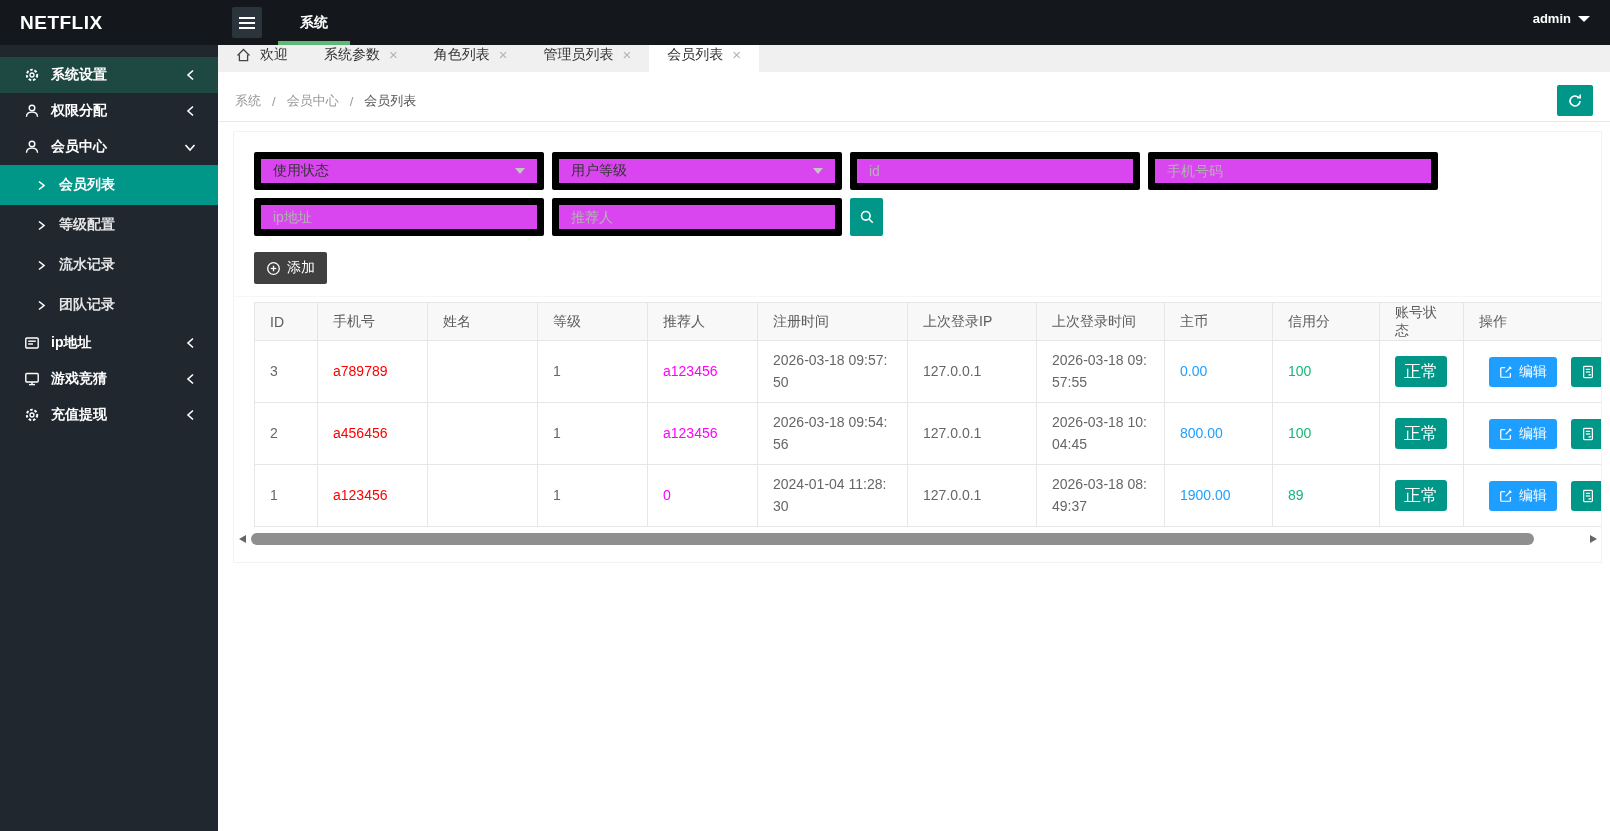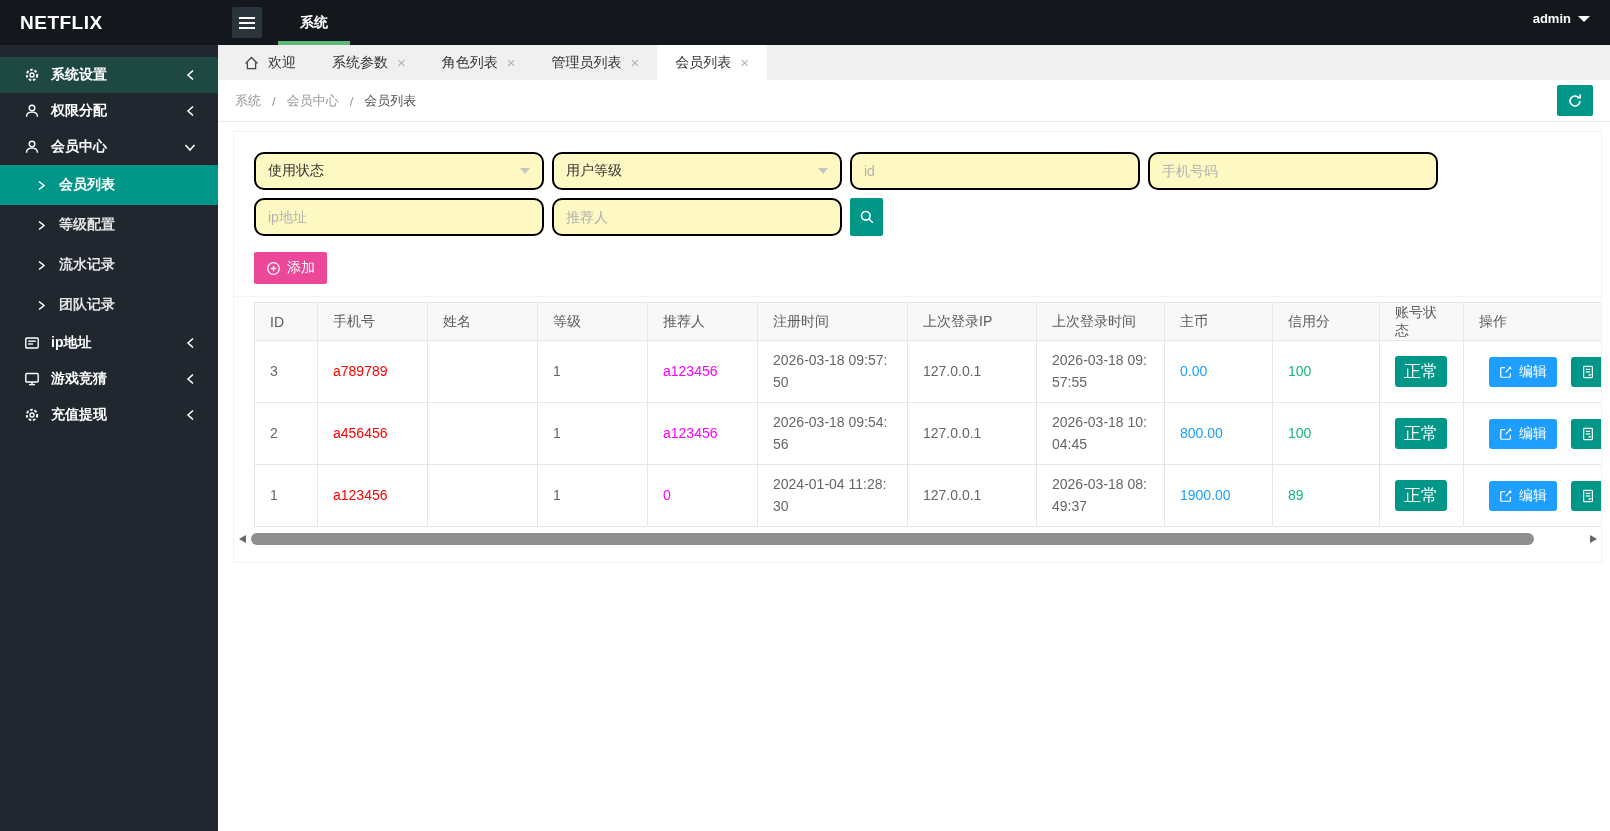--- a/index.html
+++ b/index.html
@@ -27,48 +27,48 @@
   .side-item.tinted { background:#1e4842; }
   .side-item .slabel { margin-left:11px; }
   .side-item .sarrow { margin-left:auto; display:flex; }
   .sub-item { height:40px; display:flex; align-items:center; padding-left:37px; color:rgba(255,255,255,.88);
               font-size:14px; font-weight:600; cursor:pointer; }
   .sub-item.active { background:#009688; color:#fff; }
   .sub-item .sublabel { margin-left:13px; }
   .sicon { display:flex; }
 
   
-  .tabbar { position:absolute; left:218px; top:45px; width:1392px; height:35px; background:#f0f0f0;
-            display:flex; align-items:stretch; padding-left:8px;text-align:right; }
+  .tabbar { position:absolute; left:218px; top:37px; width:1392px; height:35px; background:#f0f0f0;
+            display:flex; align-items:stretch; padding-left:0;text-align:right; }
   .tab { display:flex; align-items:center; gap:9px; padding:0 18px; font-size:14px; color:#333; cursor:pointer; }
   .tab.active { background:#fff; }
   .tab .close { color:#b2b2b2; font-size:15px; line-height:1; }
   .tab .home { display:flex; }
 
   
   .crumb-row { position:absolute; left:218px; top:80px; width:1392px; height:42px; background:#fff;
                border-bottom:1px solid #eaeaea; }
   .breadcrumb { position:absolute; left:17px; top:0; height:42px; display:flex; align-items:center; gap:11px; font-size:13px; }
   .crumb { color:#999; } .crumb.current { color:#555; } .crumb-sep { color:#999; }
   .refresh-btn { position:absolute; right:17px; top:5px; width:36px; height:31px; background:#009688; border:none;
                  border-radius:2px; display:flex; align-items:center; justify-content:center; cursor:pointer; }
 
   
   .card { position:absolute; left:233px; top:131px; width:1369px; height:432px; background:#fff;
           border:1px solid #f2f2f2; overflow:hidden; padding:20px 0 0 20px; }
   .filter-row { display:flex; gap:8px; margin-bottom:8px; }
-  .field { width:290px; height:38px; border:2px solid #000000; border-radius:10px; background:#fef9c3; font-size:14px; }
+  .field { width:290px; height:38px; border:7px solid #000000; border-radius:2px; background:#d946ef; font-size:14px; }
   .select-field { display:flex; align-items:center; justify-content:space-between; padding:0 12px; color:#333; cursor:pointer; }
   .caret-gray { width:0; height:0; border-left:5px solid transparent; border-right:5px solid transparent;
                 border-top:6px solid #c6c6c6; }
   input.field { padding:0 12px; color:#333; outline:none; }
   input.field::placeholder { color:#b2b2b2; }
   .search-btn { width:33px; height:38px; background:#009688; border:none; border-radius:2px;
                 display:flex; align-items:center; justify-content:center; cursor:pointer; }
-  .add-btn { margin-top:8px; height:31px; padding:16px 12px; background:#ec4899; color:#fff; border:none; border-radius:2px;
+  .add-btn { margin-top:8px; height:31px; padding:16px 12px; background:#404040; color:#fff; border:none; border-radius:2px;
              display:inline-flex; align-items:center; gap:6px; font-size:14px; cursor:pointer; }
   .divider { height:1px; background:#f6f6f6; width:1369px; margin:12px 0 0 -20px; }
 
   
   .table-clip { margin-top:5px; width:1348px; overflow:hidden; }
   table { width:1449px; border-collapse:collapse; table-layout:fixed; font-size:14px; color:#666; }
   th,td { border:1px solid #e6e6e6; padding:0 15px; text-align:left; }
   thead th { height:38px; background:#f8f8f8; color:#5c5c5c; font-weight:normal; }
   tbody td { height:62px; line-height:1.55; word-break:break-all; background:#fff; }
   .c-red { color:#ff0000; } .c-mag { color:#ff00ff; } .c-blue { color:#1E9FFF; } .c-green { color:#16b777; }

